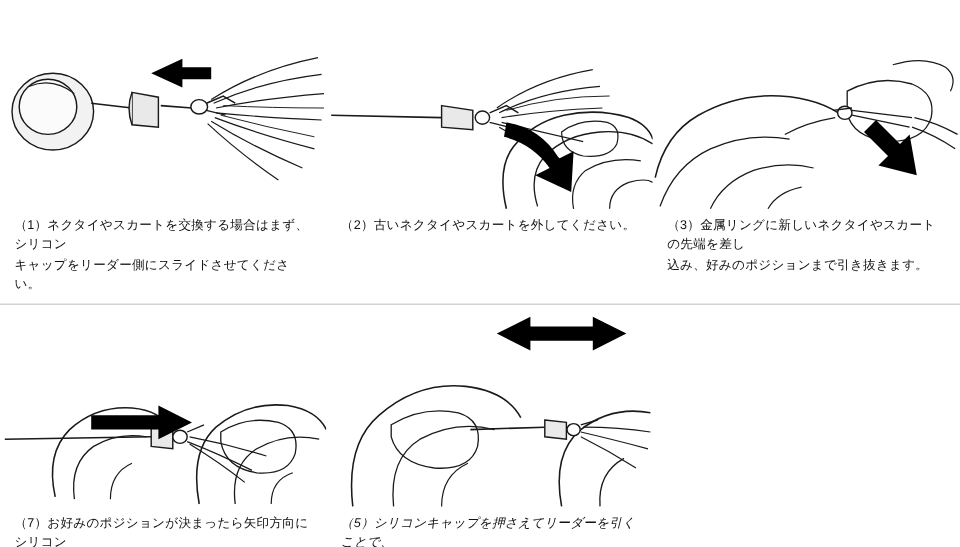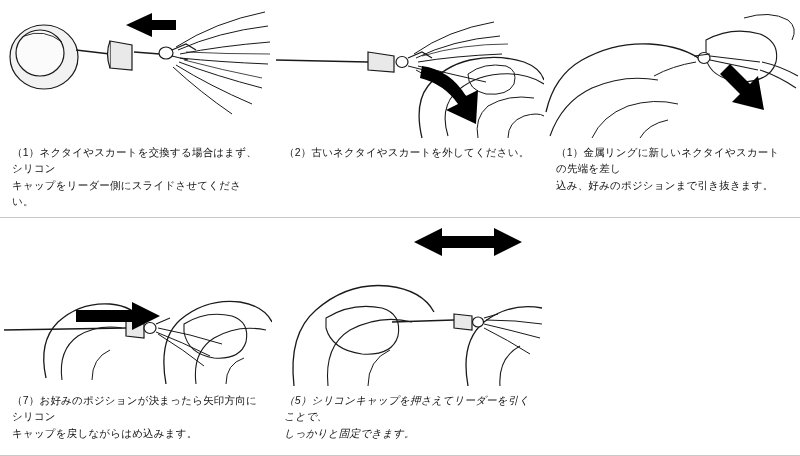--- a/index.html
+++ b/index.html
@@ -45,21 +45,21 @@
     letter-spacing: 0.2px;
     white-space: pre-line;
   }
   .divider-h {
     position: absolute;
     left: 0;
     width: 800px;
     height: 1px;
     background: #c9c9c9;
   }
-  .r1 { height: 218px; }
+  .r1 { height: 218px; margin-top: 36px; }
   .r2 { height: 238px; }
   .c-a { width: 272px; }
   .c-b { width: 272px; }
   .c-c { width: 256px; }
   .c-d { width: 272px; }
   .c-e { width: 272px; font-style: italic; }
   .c-f { width: 256px; }
   .cap-block { height: 62px; }
   .fig2 { height: 170px; }
 </style>
@@ -167,21 +167,21 @@
             <path d="M218 62 Q236 66 254 76" stroke-width="1.1"></path>
             <path d="M216 70 Q234 76 252 88" stroke-width="1.1"></path>
             <path d="M152 62 Q128 66 110 76" stroke-width="1"></path>
           </g>
           <g fill="#000000">
             <path d="M186 64 L206 84 L214 76 L220 110 L188 102 L196 94 L176 74 Z"></path>
           </g>
         </svg>
       </div>
       <div class="cap-block">
-        <div class="caption">（1）金属リングに新しいネクタイやスカートの先端を差し
+        <div class="caption">（3）金属リングに新しいネクタイやスカートの先端を差し
 込み、好みのポジションまで引き抜きます。</div>
       </div>
     </div>
   </div>
 
   <div class="divider-h" style="top:217px;"></div>
 
   <div class="row r2">
 
     <div class="cell c-d">

